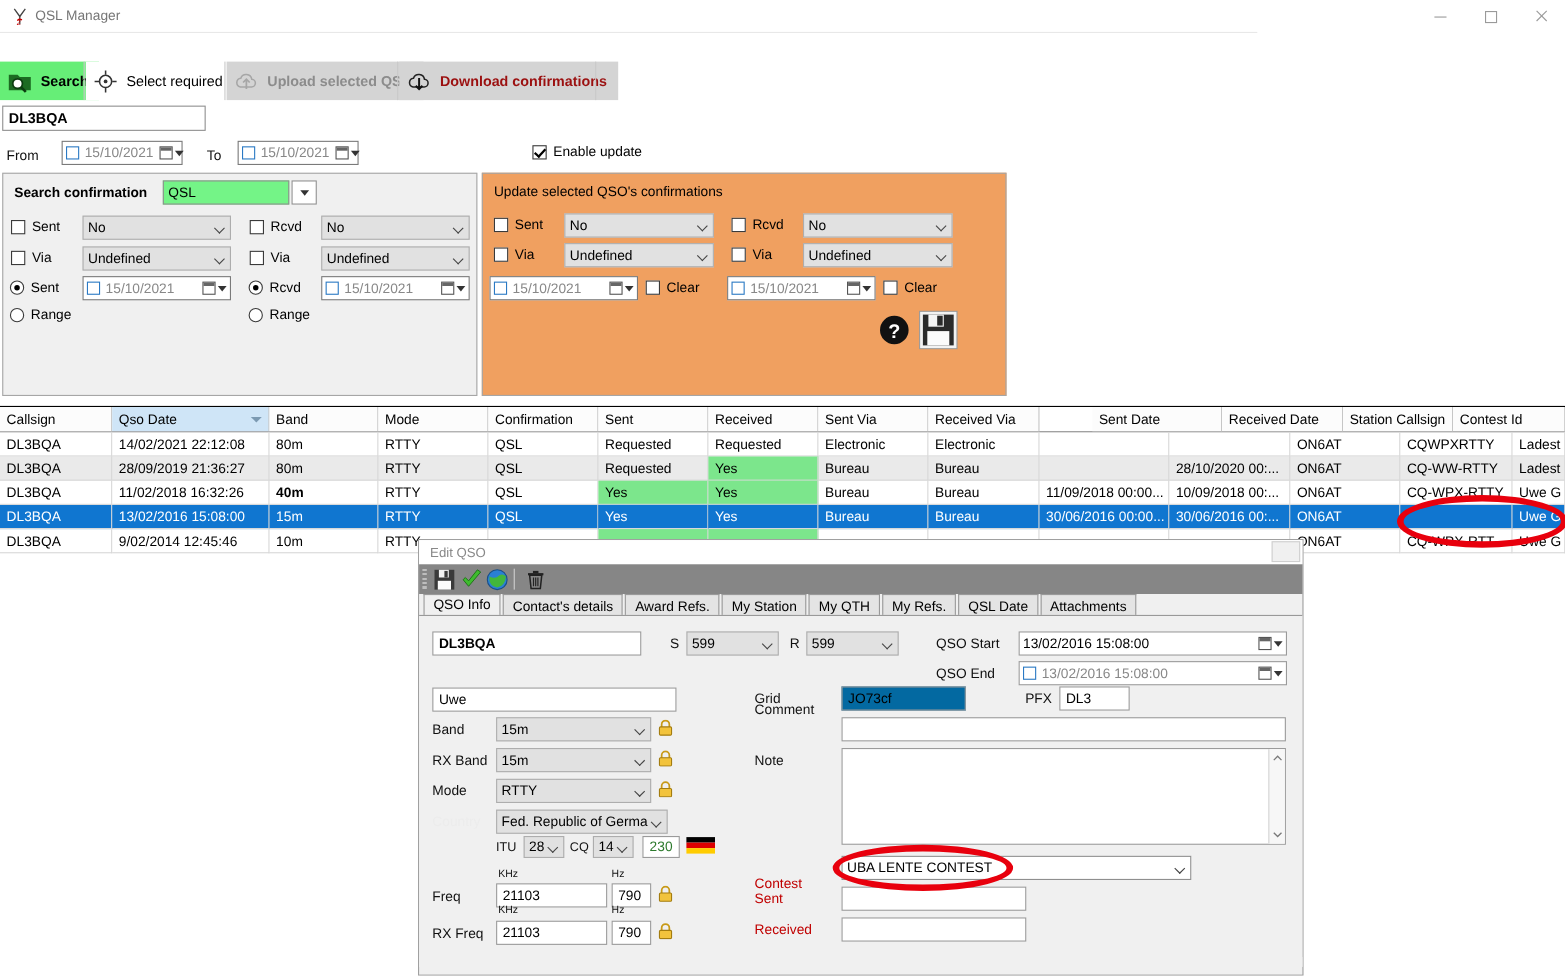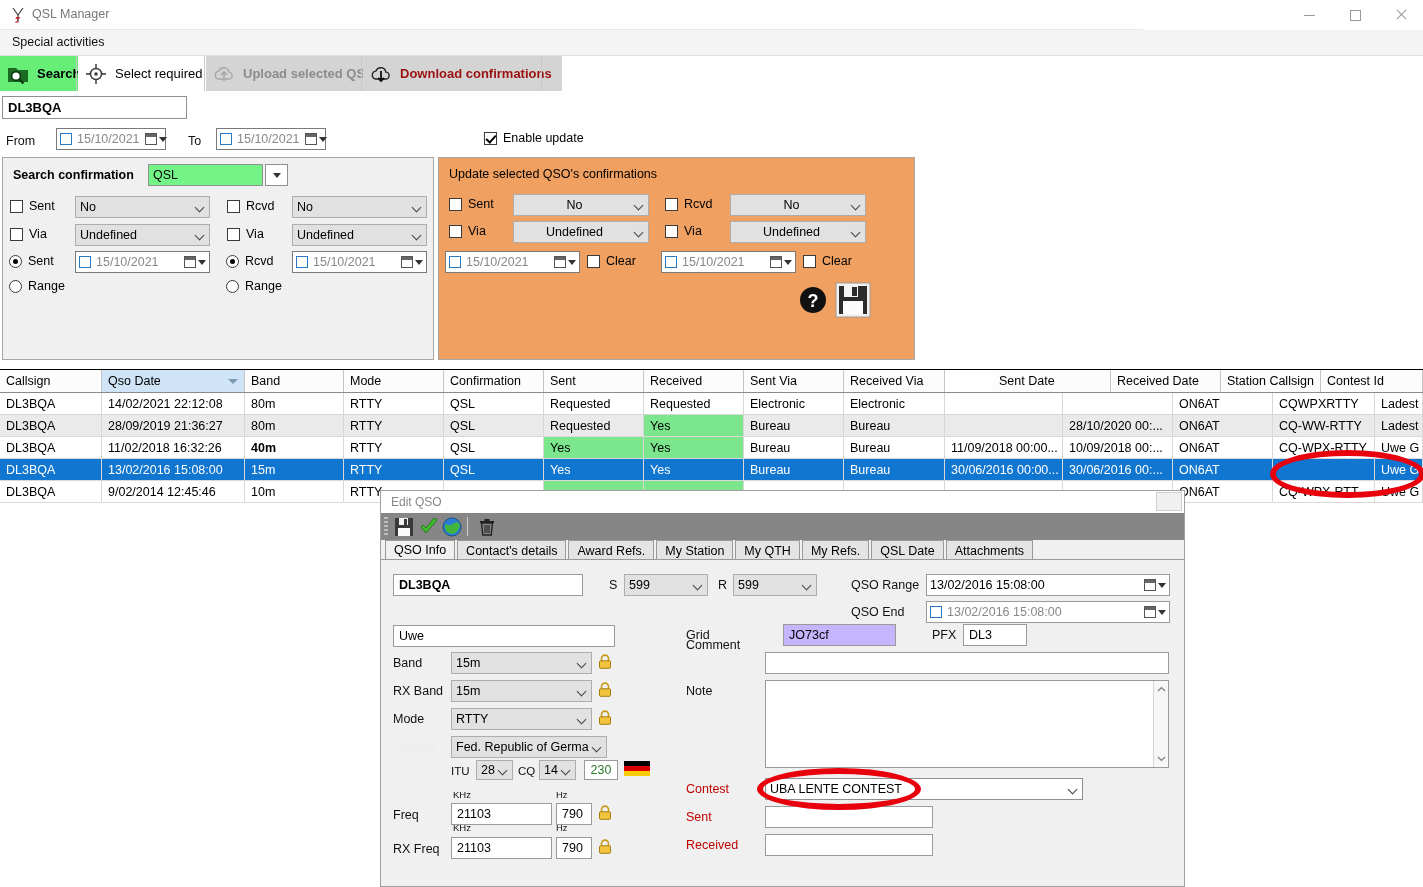--- a/index.html
+++ b/index.html
@@ -87,21 +87,21 @@
   #enable-update { left:440px; top:131px;padding-left:44px; }
   .cbox { width:13px; height:13px; border:1px solid #3a3a3a; background:#fff; position:relative; flex:0 0 13px;}
   .cbox.checked:after {
     content:""; position:absolute; left:3px; top:0px; width:4px; height:8px;
     border:solid #000; border-width:0 2px 2px 0; transform:rotate(42deg);
   }
 
   
   .panel { position:absolute; border:1px solid #a6a6a6; }
   #panel-search { left:2px; top:157px; width:432px; height:203px; background:#f0f0f0; }
-  #panel-update { left:438px; top:157px; width:477px; height:203px; background:#f0a060;text-align:center; }
+  #panel-update { left:438px; top:157px; width:477px; height:203px; background:#f0a060; }
 
   .panel-title { position:absolute; font-size:12.5px; color:#000; }
   #ps-title { left:10px; top:10px; font-weight:bold; }
   #pu-title { left:10px; top:9px; }
 
   .combo {
     position:absolute; height:22px; background:#e1e1e1; border:1px solid #adadad;
     display:flex; align-items:center; padding:0 4px; font-size:12.5px; color:#000;
   }
   .combo .cv { flex:1; overflow:hidden; white-space:nowrap; }
@@ -157,21 +157,21 @@
     border:1px solid #999; border-bottom:none; background:#e4e4e4; color:#000;
   }
   .eq-tab.active { background:#f0f0f0; border-bottom:1px solid #f0f0f0; }
   .eq-body { position:absolute; left:0; top:68px; width:803px; height:320px; background:#f0f0f0; border-top:1px solid #999;}
 
   .inp {
     position:absolute; height:22px; border:1px solid #9a9a9a; background:#fff;
     font-size:12.5px; padding:2px 5px; color:#000; display:flex; align-items:center;
   }
   .inp.bold { font-weight:bold; }
-  .inp.green { background:#c4b5fd;margin-left:18px; }
+  .inp.green { background:#0369a1; }
   .flbl { position:absolute; font-size:12.5px; color:#111; }
   .flbl.red { color:#c00000; }
   .flbl.ghost { color:#ececec; }
   .tiny { position:absolute; font-size:9.5px; color:#111; }
 
   .lock { position:absolute; width:16px; height:15px; }
   .textarea {
     position:absolute; border:1px solid #9a9a9a; background:#fff;
   }
   .ta-scroll { position:absolute; right:0; top:0; width:15px; height:100%; background:#f7f7f7; border-left:1px solid #d5d5d5; }
@@ -212,23 +212,20 @@
         <div class="glyph-min"></div>
       </div>
     <div class="winbtn" id="btn-max">
         <div class="glyph-max"></div>
       </div>
     <div class="winbtn" id="btn-close">
         <div class="glyph-close"></div>
       </div>
   </div>
 
-  <div class="menubar">
-    <div class="menuitem">Special activities</div>
-  </div>
 
   <div class="toolbar">
     <div class="tbtn" id="tb-search">
       <svg class="ico" viewBox="0 0 24 24">
         <path d="M2 6 h8 l2 2 h10 v12 H2 Z" fill="#1c6b22"></path>
         <circle cx="10" cy="14" r="4.4" fill="#fff" stroke="#0c3d10" stroke-width="1.6"></circle>
         <path d="M13.4 17.4 L17.5 21.5" stroke="#0c3d10" stroke-width="2.4"></path>
       </svg>
       <span>Search</span>
     </div>
@@ -625,21 +622,21 @@
       <div class="flbl" style="left:228px; top:18px;">S</div>
       <div class="combo" style="left:243px; top:14px; width:84px;">
         <span class="cv">599</span>
         <span class="chev"></span>
       </div>
       <div class="flbl" style="left:337px; top:18px;">R</div>
       <div class="combo" style="left:352px; top:14px; width:84px;">
         <span class="cv">599</span>
         <span class="chev"></span>
       </div>
-      <div class="flbl" style="left:470px; top:18px;">QSO Range</div>
+      <div class="flbl" style="left:470px; top:18px;">QSO Start</div>
       <div class="dt" style="left:545px; top:14px; width:244px;">
         <span>13/02/2016 15:08:00</span>
         <span class="dcal" style="margin-left:auto; display:flex; align-items:center; gap:2px;">
           <span class="cal-glyph"></span>
           <span class="caret"></span>
         </span>
       </div>
       <div class="flbl" style="left:470px; top:45px;">QSO End</div>
       <div class="dt" style="left:545px; top:41px; width:244px; color:#888;">
         <span class="dchk"></span>
@@ -739,21 +736,21 @@
         <div class="ta-scroll">
           <svg class="ta-arrow up" viewBox="0 0 9 9">
               <path d="M1 6 L4.5 2.5 L8 6" stroke="#7a7a7a" stroke-width="1.2" fill="none"></path>
             </svg>
           <svg class="ta-arrow dn" viewBox="0 0 9 9">
               <path d="M1 3 L4.5 6.5 L8 3" stroke="#7a7a7a" stroke-width="1.2" fill="none"></path>
             </svg>
         </div>
       </div>
 
-      <div class="flbl red" style="left:305px; top:222px;">Contest</div>
+      <div class="flbl red" style="left:305px; top:236px;">Contest</div>
       <div class="combo combo-white" style="left:384px; top:218px; width:318px;">
         <span class="cv">UBA LENTE CONTEST</span>
         <span class="chev"></span>
       </div>
 
       <div class="flbl red" style="left:305px; top:250px;">Sent</div>
       <div class="inp" style="left:384px; top:246px; width:168px;"></div>
 
       <div class="flbl red" style="left:305px; top:278px;">Received</div>
       <div class="inp" style="left:384px; top:274px; width:168px;"></div>

